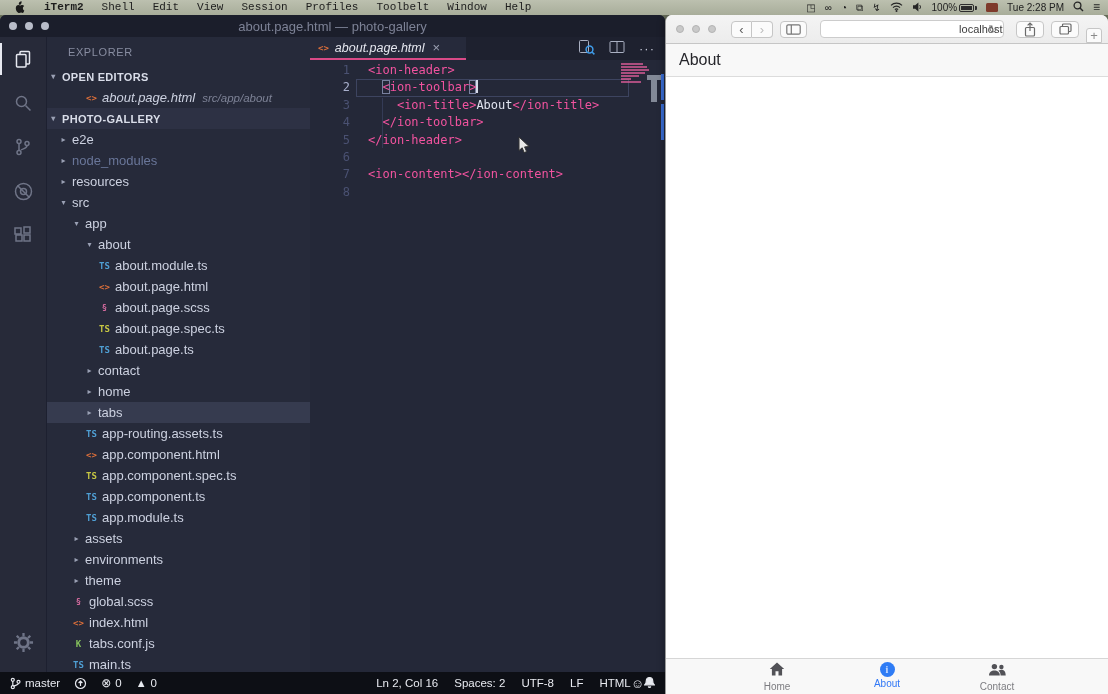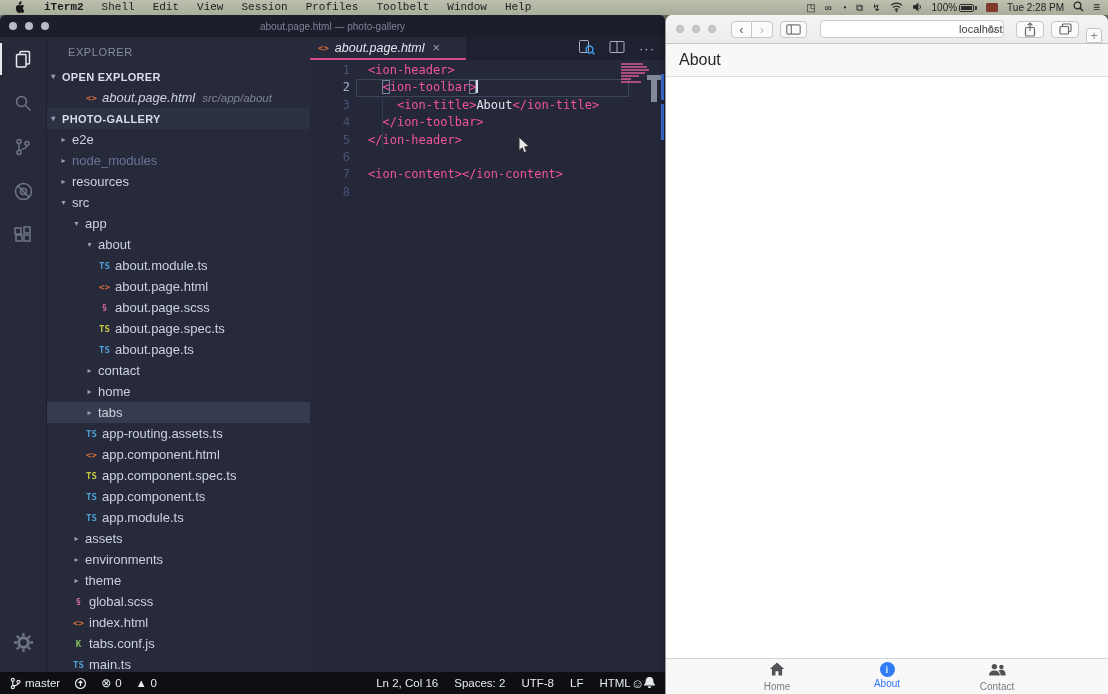--- a/index.html
+++ b/index.html
@@ -21,21 +21,21 @@
   .batt .shell i { display:block; height:100%; width:100%; background:#2c2c2c; }
   .batt .nub { width:2px; height:4px; background:#2c2c2c; border-radius:0 1px 1px 0; margin-left:-1px; }
   .flag { width:12px; height:9px; background:#7e3a2b; border-radius:1.5px; }
 
   
   #vscode { position:absolute; left:0; top:15px; width:665px; height:679px;
     background:#262a3a; border-radius:6px 6px 0 0; overflow:hidden; }
   #vs-titlebar { height:22px; background:#1b1e2b; display:flex; align-items:center; position:relative; }
   .tl { display:flex; gap:8px; margin-left:9px; }
   .tl i { width:8px; height:8px; border-radius:50%; background:#b9bdc9; }
-  #vs-title { position:absolute; left:0; right:0; text-align:center; font-size:10px; color:#7d8296; font-style:normal; }
+  #vs-title { position:absolute; left:0; right:0; text-align:center; font-size:13px; color:#7d8296; font-style:normal; }
   #vs-body { position:absolute; top:22px; bottom:22px; left:0; right:0; display:flex; }
 
   
   #activitybar { width:47px; background:#272a39; border-right:1px solid #1d2030; display:flex; flex-direction:column; align-items:center; }
   .act { width:47px; height:44px; display:flex; align-items:center; justify-content:center; position:relative; color:#6f7487; }
   .act.active { color:#e7e9f1; }
   .act.active::before { content:""; position:absolute; left:0; top:6px; bottom:6px; width:2px; background:#e7e9f1; }
   .act svg { stroke:currentColor; fill:none; stroke-width:1.5; }
   #act-gear { margin-top:auto; margin-bottom:8px; }
 
@@ -242,21 +242,21 @@
               </g>
             </svg>
           </span>
       </div>
 
       <div id="sidebar">
         <div id="explorer-title">EXPLORER</div>
         <div id="tree">
             <div class="srow shead ">
               <span class="arrow">▾</span>
-              <span class="lbl">OPEN EXPLORER</span>
+              <span class="lbl">OPEN EDITORS</span>
             </div>
             <div class="srow" style="padding-left: 36px;">
               <span class="fi c-html">&lt;&gt;</span>
               <span class="lbl italic">about.page.html</span>
               <span class="detail">src/app/about</span>
             </div>
             <div class="srow shead pg">
               <span class="arrow">▾</span>
               <span class="lbl">PHOTO-GALLERY</span>
             </div>

